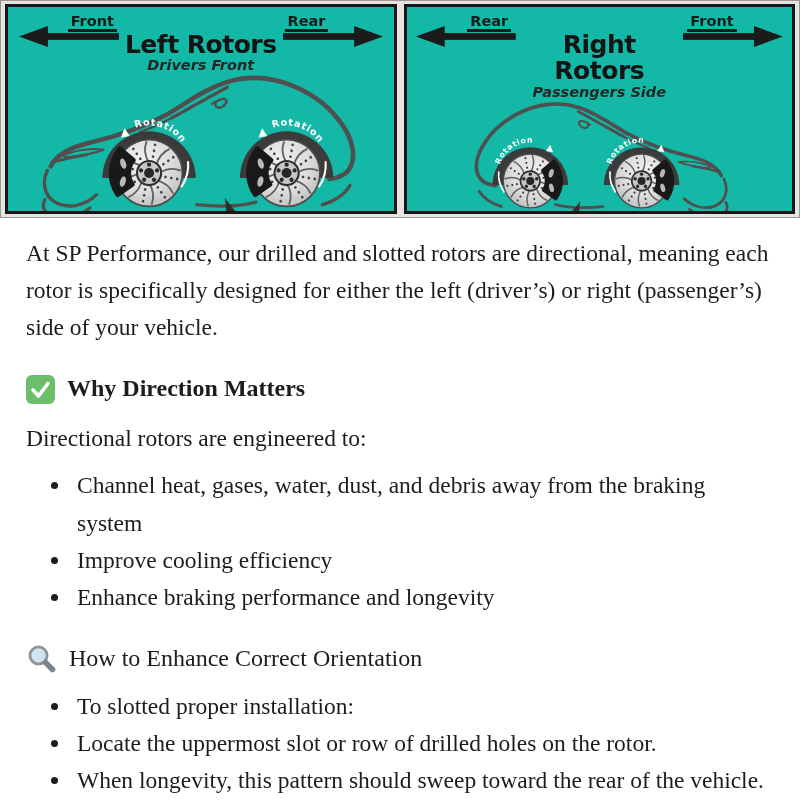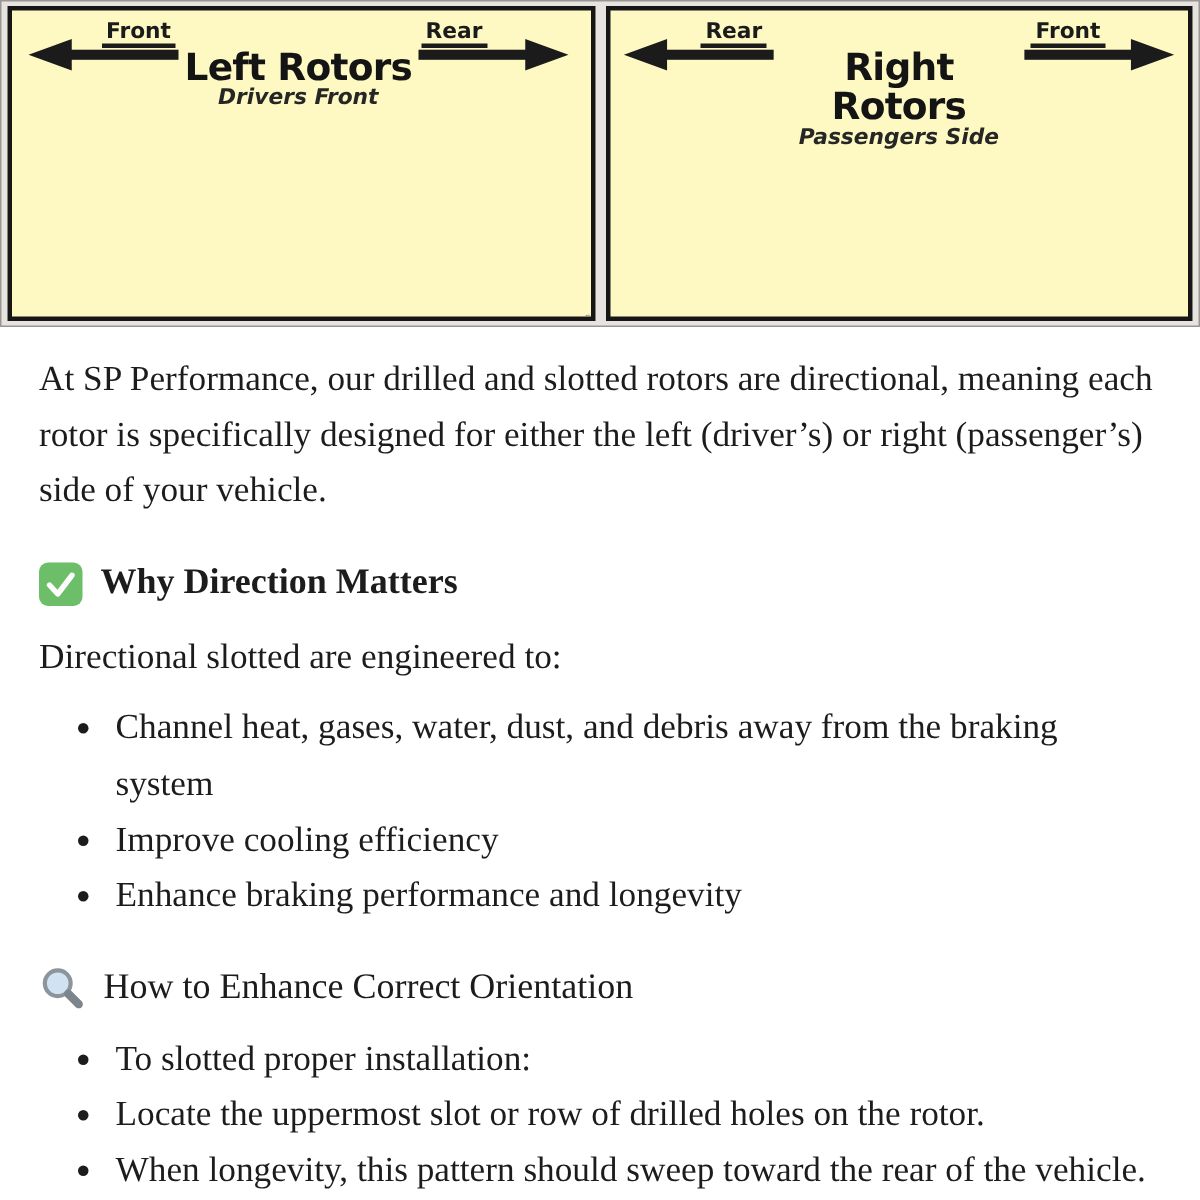--- a/index.html
+++ b/index.html
@@ -4,22 +4,22 @@
 <style>
   html,body{margin:0;padding:0;background:#fff;width:800px;}
   body{font-family:"Liberation Serif",serif;color:#1c1c1c;}
 
   
   .diagram-wrap{
     box-sizing:border-box;height:218px;background:#e6e3e0;
     border:1px solid #9a9792;padding:3px 4px;display:flex;gap:7px;
   }
   .panel{
-    flex:1;background:#fef9c3;border:3px solid #161616;
-    display:flex;box-sizing:border-box;overflow:hidden;justify-content:center;
+    flex:1;background:#14b8a6;border:3px solid #161616;
+    display:flex;flex-direction:column;box-sizing:border-box;overflow:hidden;justify-content:center;
   }
   .panel-header{display:flex;justify-content:space-between;align-items:flex-start;padding:6px 7px 0;}
   .dir-label{width:108px;display:flex;flex-direction:column;}
   .dir-text{
     font-family:"DejaVu Sans",sans-serif;font-weight:700;font-size:14.5px;color:#1b1b1b;
     border-bottom:3px solid #1b1b1b;padding:0 3px 0;margin-bottom:-8px;position:relative;z-index:2;
     align-self:center;
   }
   .dir-label.left .dir-text{align-self:flex-end;margin-right:6px;}
   .dir-label.right .dir-text{align-self:flex-start;margin-left:6px;}
@@ -251,21 +251,21 @@
 
   <div class="sec-head bold">
     <span class="emoji check-icon">
       <svg width="29" height="29" viewBox="0 0 29 29">
           <polyline points="7,15 12.5,21 22,8.5" fill="none" stroke="#fff" stroke-width="3.6" stroke-linecap="round" stroke-linejoin="round"></polyline>
         </svg>
     </span>
     <span class="htext">Why Direction Matters</span>
   </div>
 
-  <p class="lead">Directional slotted are engineered to:</p>
+  <p class="lead">Directional rotors are engineered to:</p>
 
   <ul>
     <li>Channel heat, gases, water, dust, and debris away from the braking system</li>
     <li>Improve cooling efficiency</li>
     <li>Enhance braking performance and longevity</li>
   </ul>
 
   <div class="sec-head">
     <span class="emoji">
       <svg width="31" height="31" viewBox="0 0 31 31">

